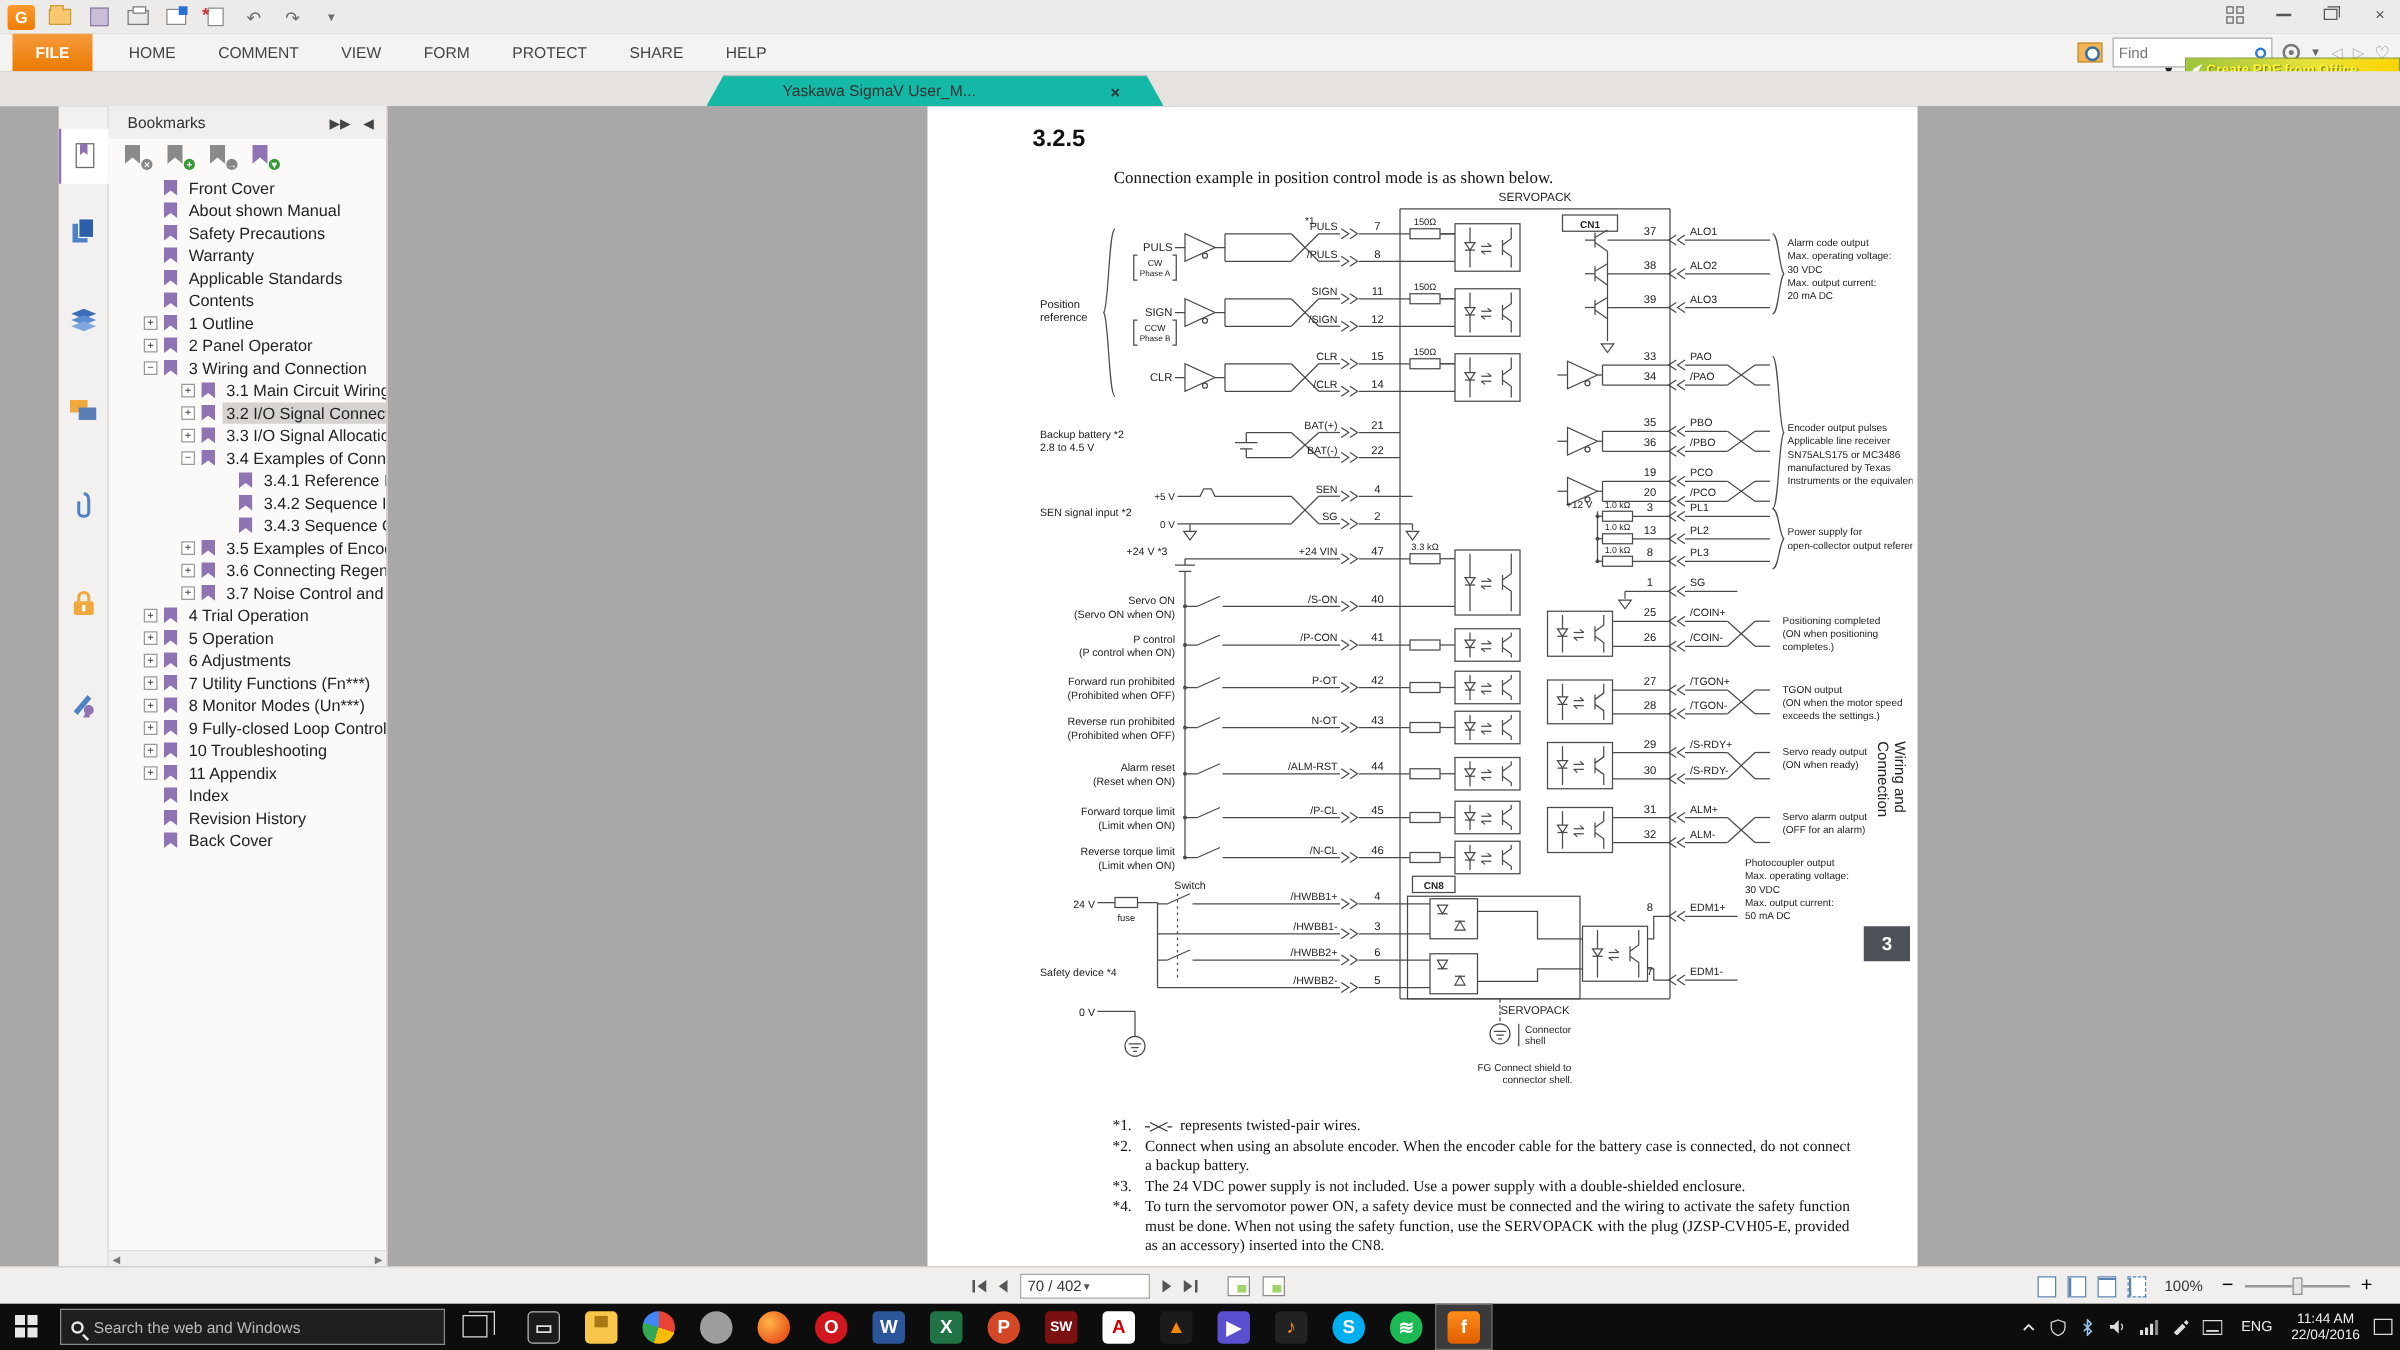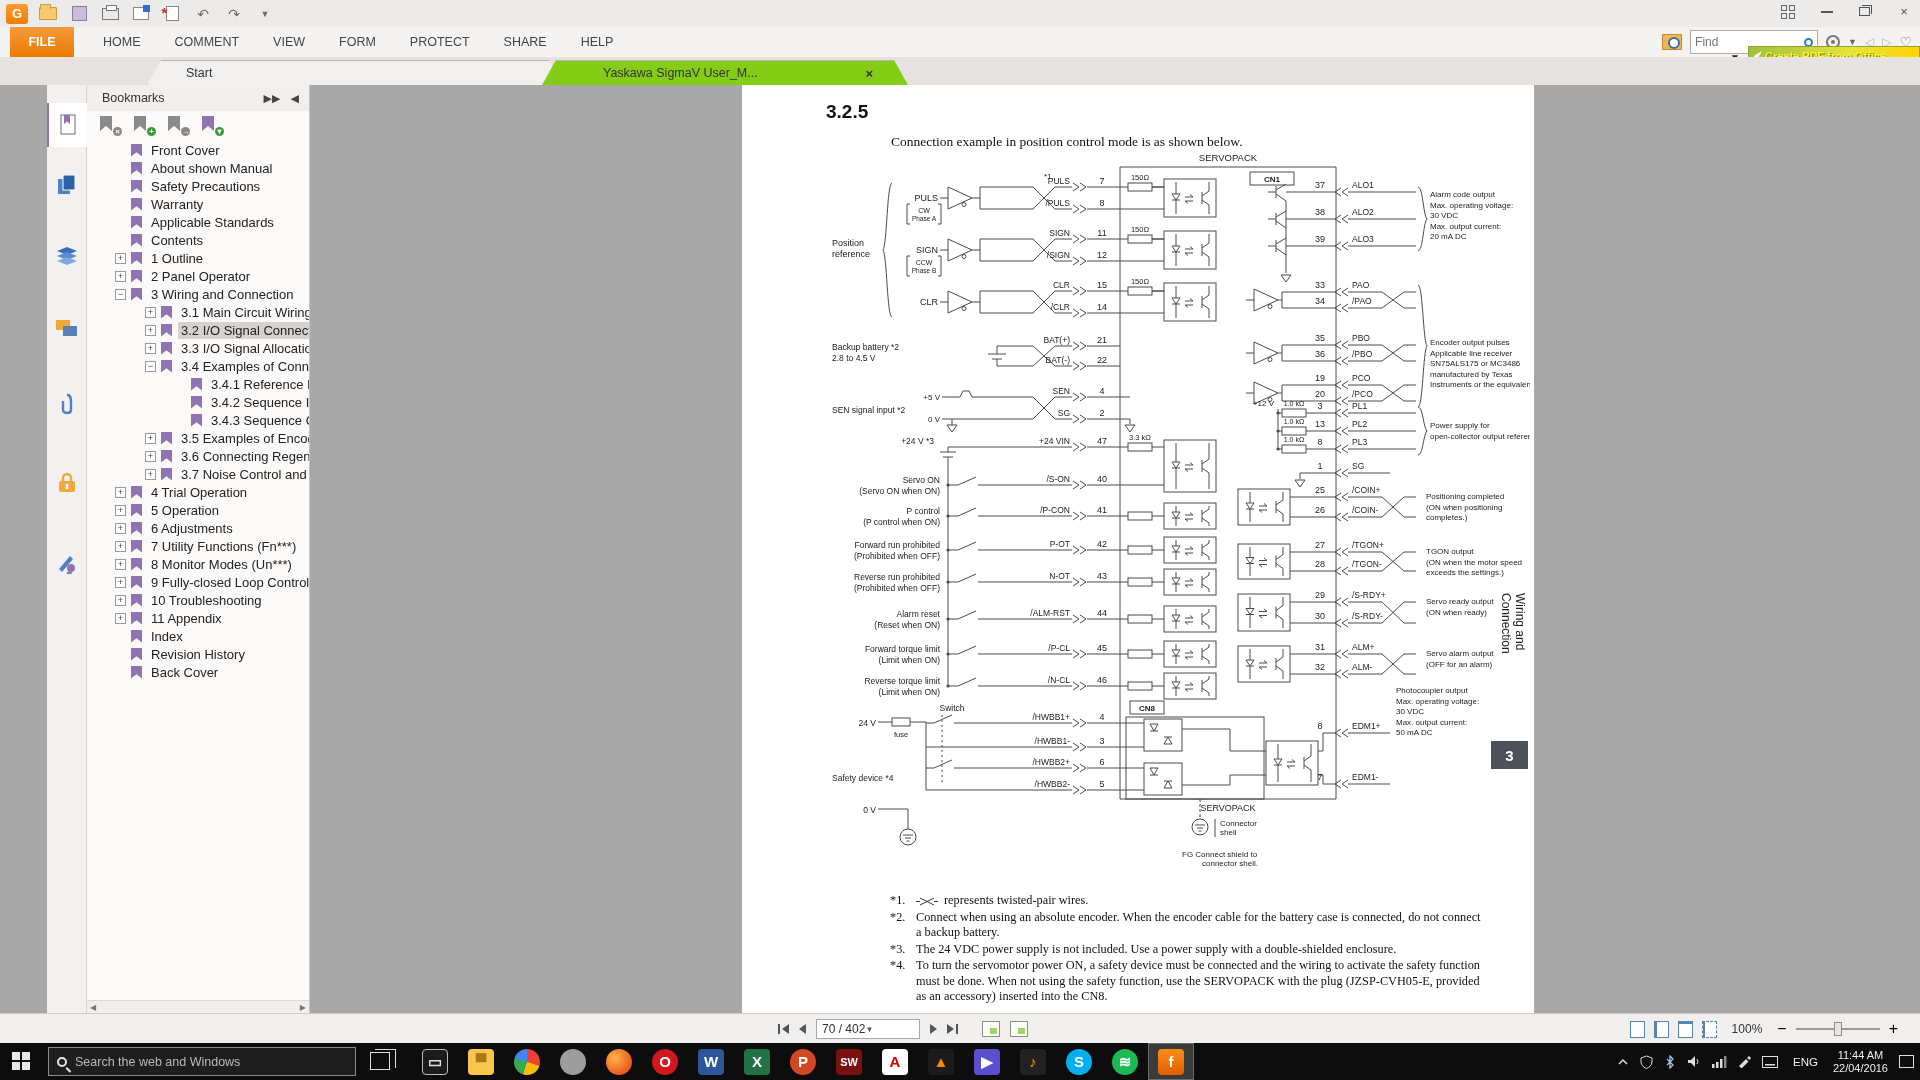--- a/index.html
+++ b/index.html
@@ -57,21 +57,21 @@
             border:1px solid #8aa22e; padding:2px 4px 2px 16px; }
   #banner .bl { font-size:11px; font-weight:bold; color:#fff23c; text-shadow:1px 1px 1px #6e7d14; line-height:14px; white-space:nowrap; }
   #banner .pencil { position:absolute; left:3px; top:4px; width:10px; height:10px; background:#fff; clip-path:polygon(0 100%, 30% 40%, 100% 0, 60% 70%); }
 
   
   #tabbar { position:absolute; left:0; top:57px; width:1920px; height:28px; background:#e5e2df; }
   .dtab { position:absolute; top:3px; height:25px; font-size:12.5px; color:#333;
           display:flex; align-items:center; padding:0 20px; border:1px solid #b9b6b2; border-bottom:none;
           clip-path:polygon(14px 0, calc(100% - 14px) 0, 100% 100%, 0 100%); }
   #tab-start { left:147px; width:416px; background:#f2f0ee; justify-content:flex-start; padding-left:38px;}
-  #tab-doc { left:542px; width:366px; background:#84cc16; justify-content:space-between; padding:0 34px 0 60px;text-align:center; }
+  #tab-doc { left:565px; width:366px; background:#14b8a6; justify-content:space-between; padding:0 34px 0 60px;text-align:center; }
   #tab-doc .close { font-size:13px; color:#333; font-weight:bold; }
 
   
   #main { position:absolute; left:0; top:85px; width:1920px; height:928px; background:#a8a8a8;margin-left:47px; }
   #iconstrip { position:absolute; left:0; top:0; width:40px; height:928px; background:#f3f1ef; border-right:1px solid #d5d2cf; }
   .strip-ic { position:absolute; left:0; width:40px; height:44px; display:flex; align-items:center; justify-content:center; }
   .strip-ic.active { background:#ffffff; border-left:2px solid #8f74b3; }
   #bmpanel { position:absolute; left:40px; top:0; width:223px; height:928px; background:#fbfaf9; border-right:1px solid #c7c4c1; }
   #bmheader { position:absolute; left:0; top:0; width:100%; height:26px; background:#f1efed; font-size:12.5px; color:#333;
               display:flex; align-items:center; padding-left:15px; }
@@ -216,23 +216,20 @@
   </div>
 </div>
 <div id="banner-caret">▼</div>
 <div id="banner">
   <div class="pencil"></div>
   <div class="bl">Create PDF from Office</div>
   <div class="bl" style="padding-left:14px;">Convert PDF to Office</div>
 </div>
 
 <div id="tabbar">
-  <div id="tab-start" class="dtab">
-      <span>Start</span>
-    </div>
   <div id="tab-doc" class="dtab">
     <span>Yaskawa SigmaV User_M...</span>
     <span class="close">×</span>
   </div>
 </div>
 
 <div id="main">
 
   <div id="iconstrip">
     <div class="strip-ic active" style="top:18px;">

